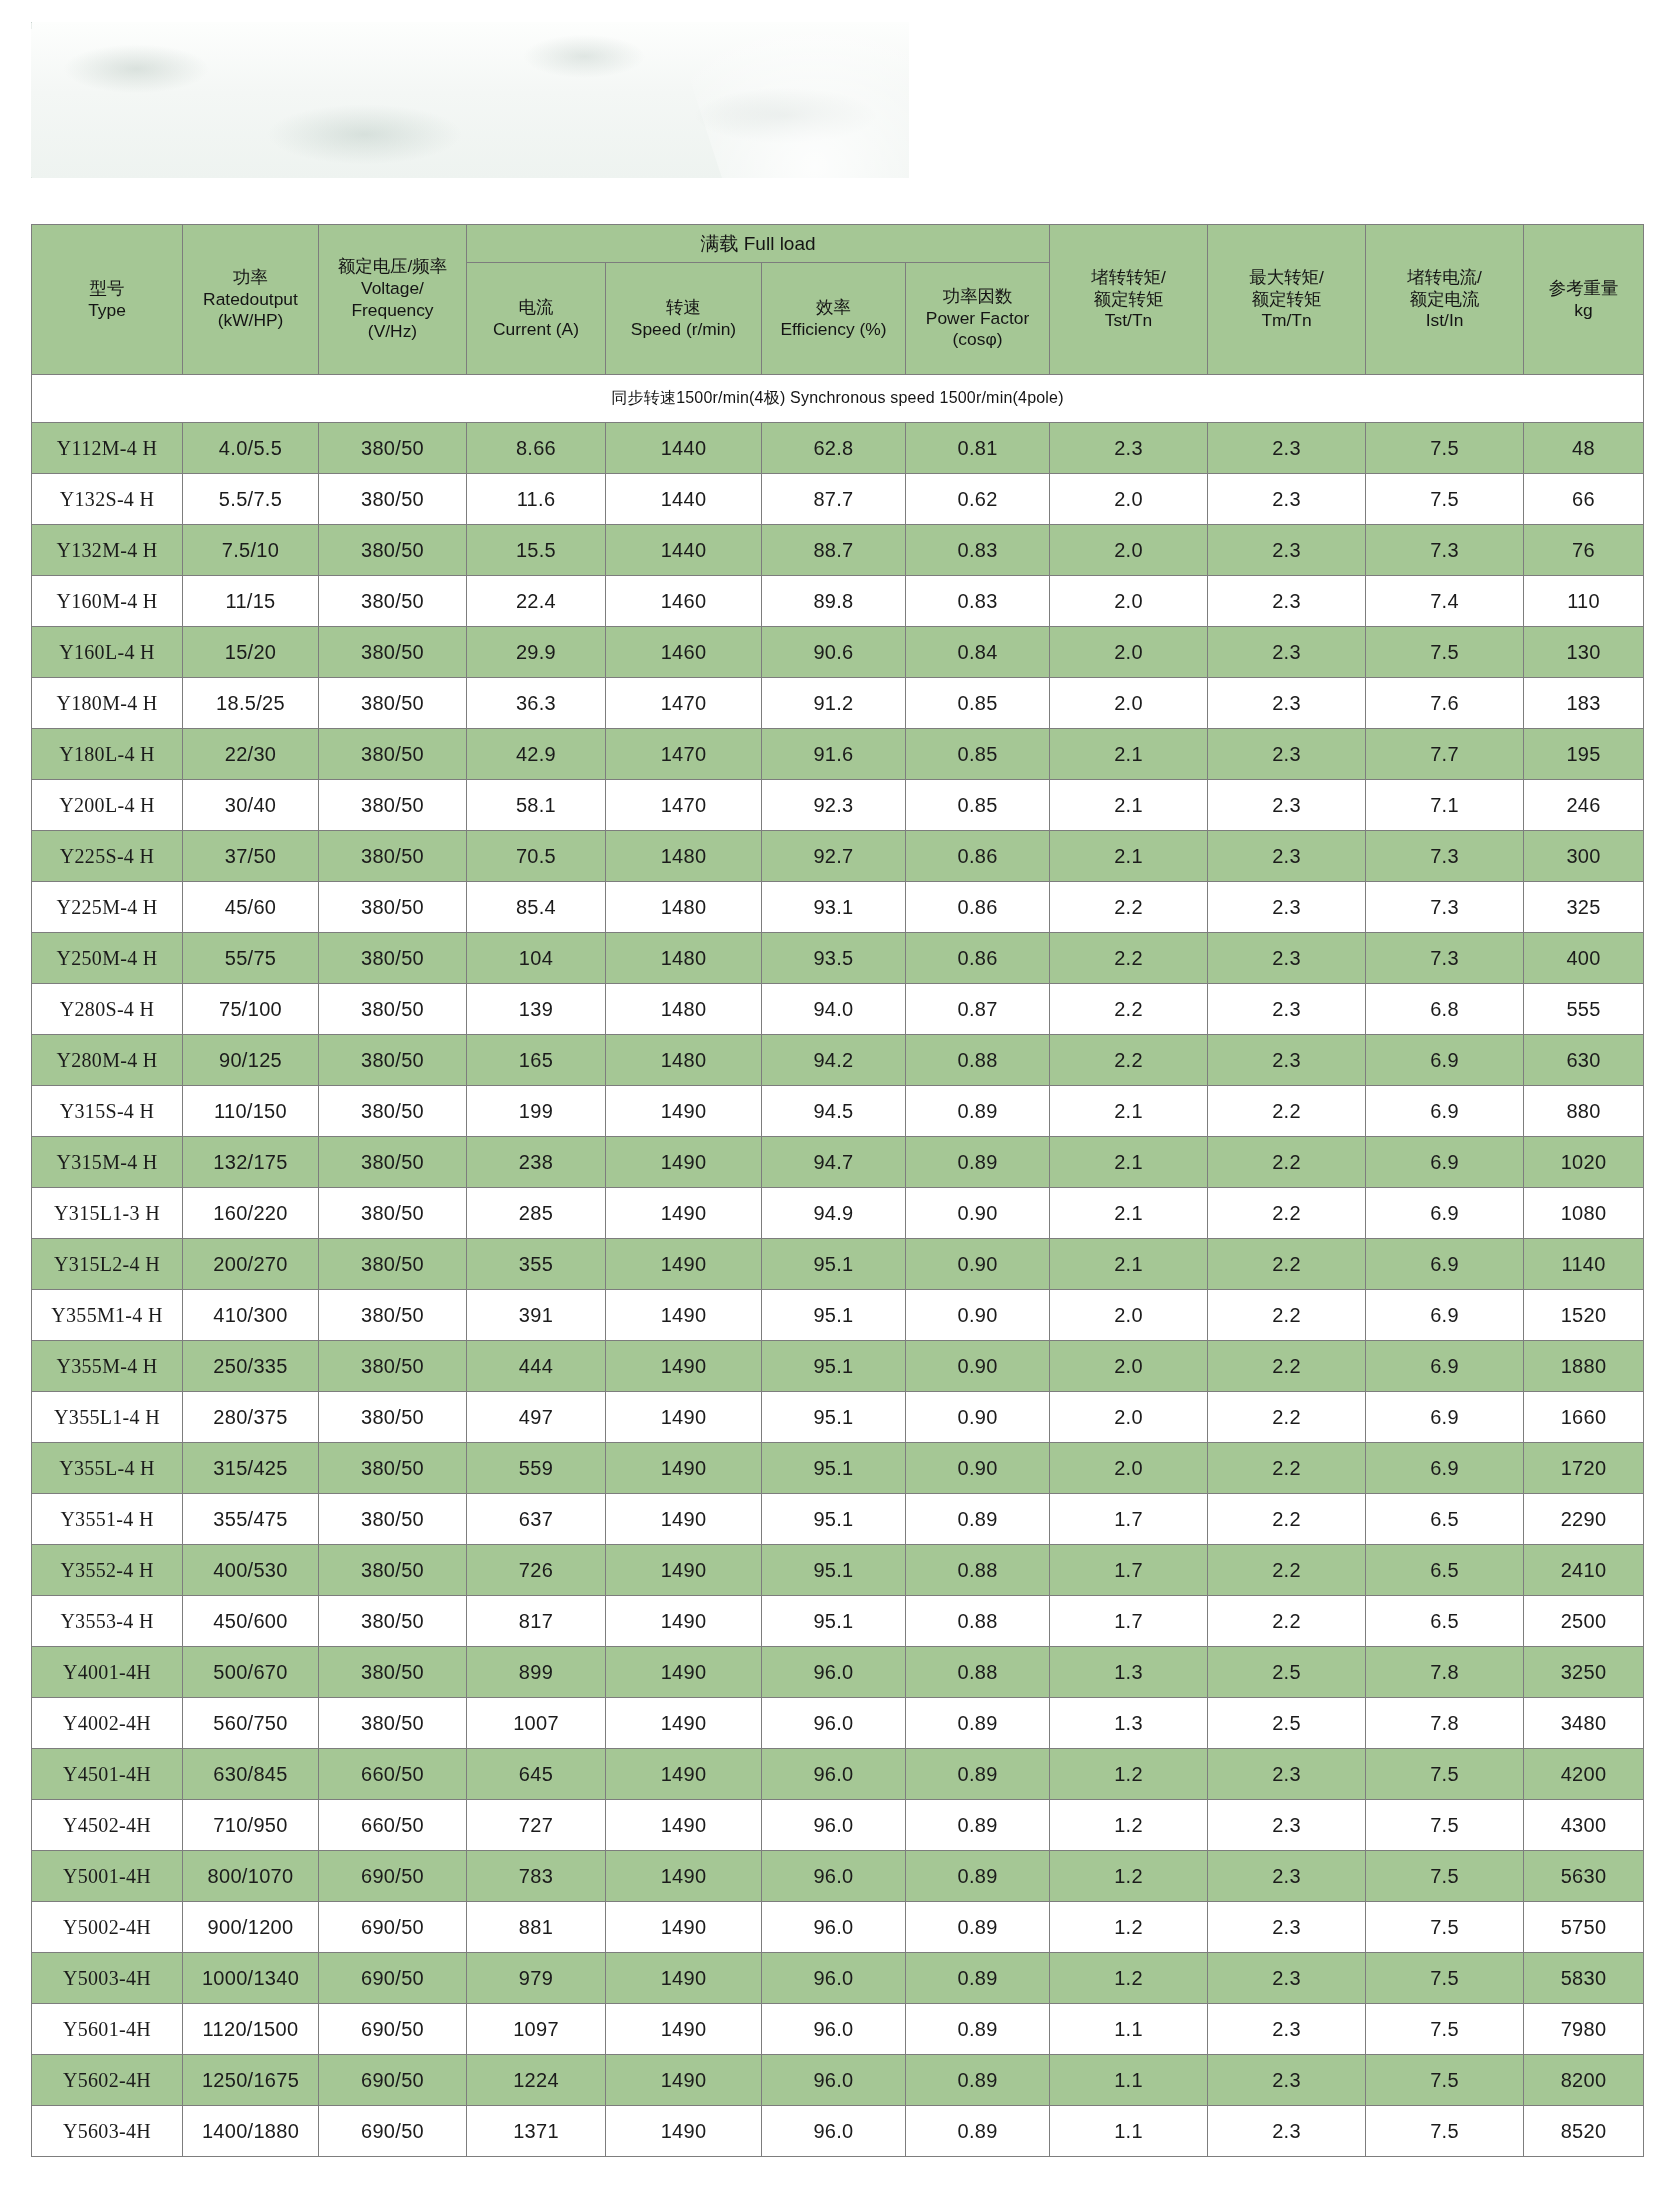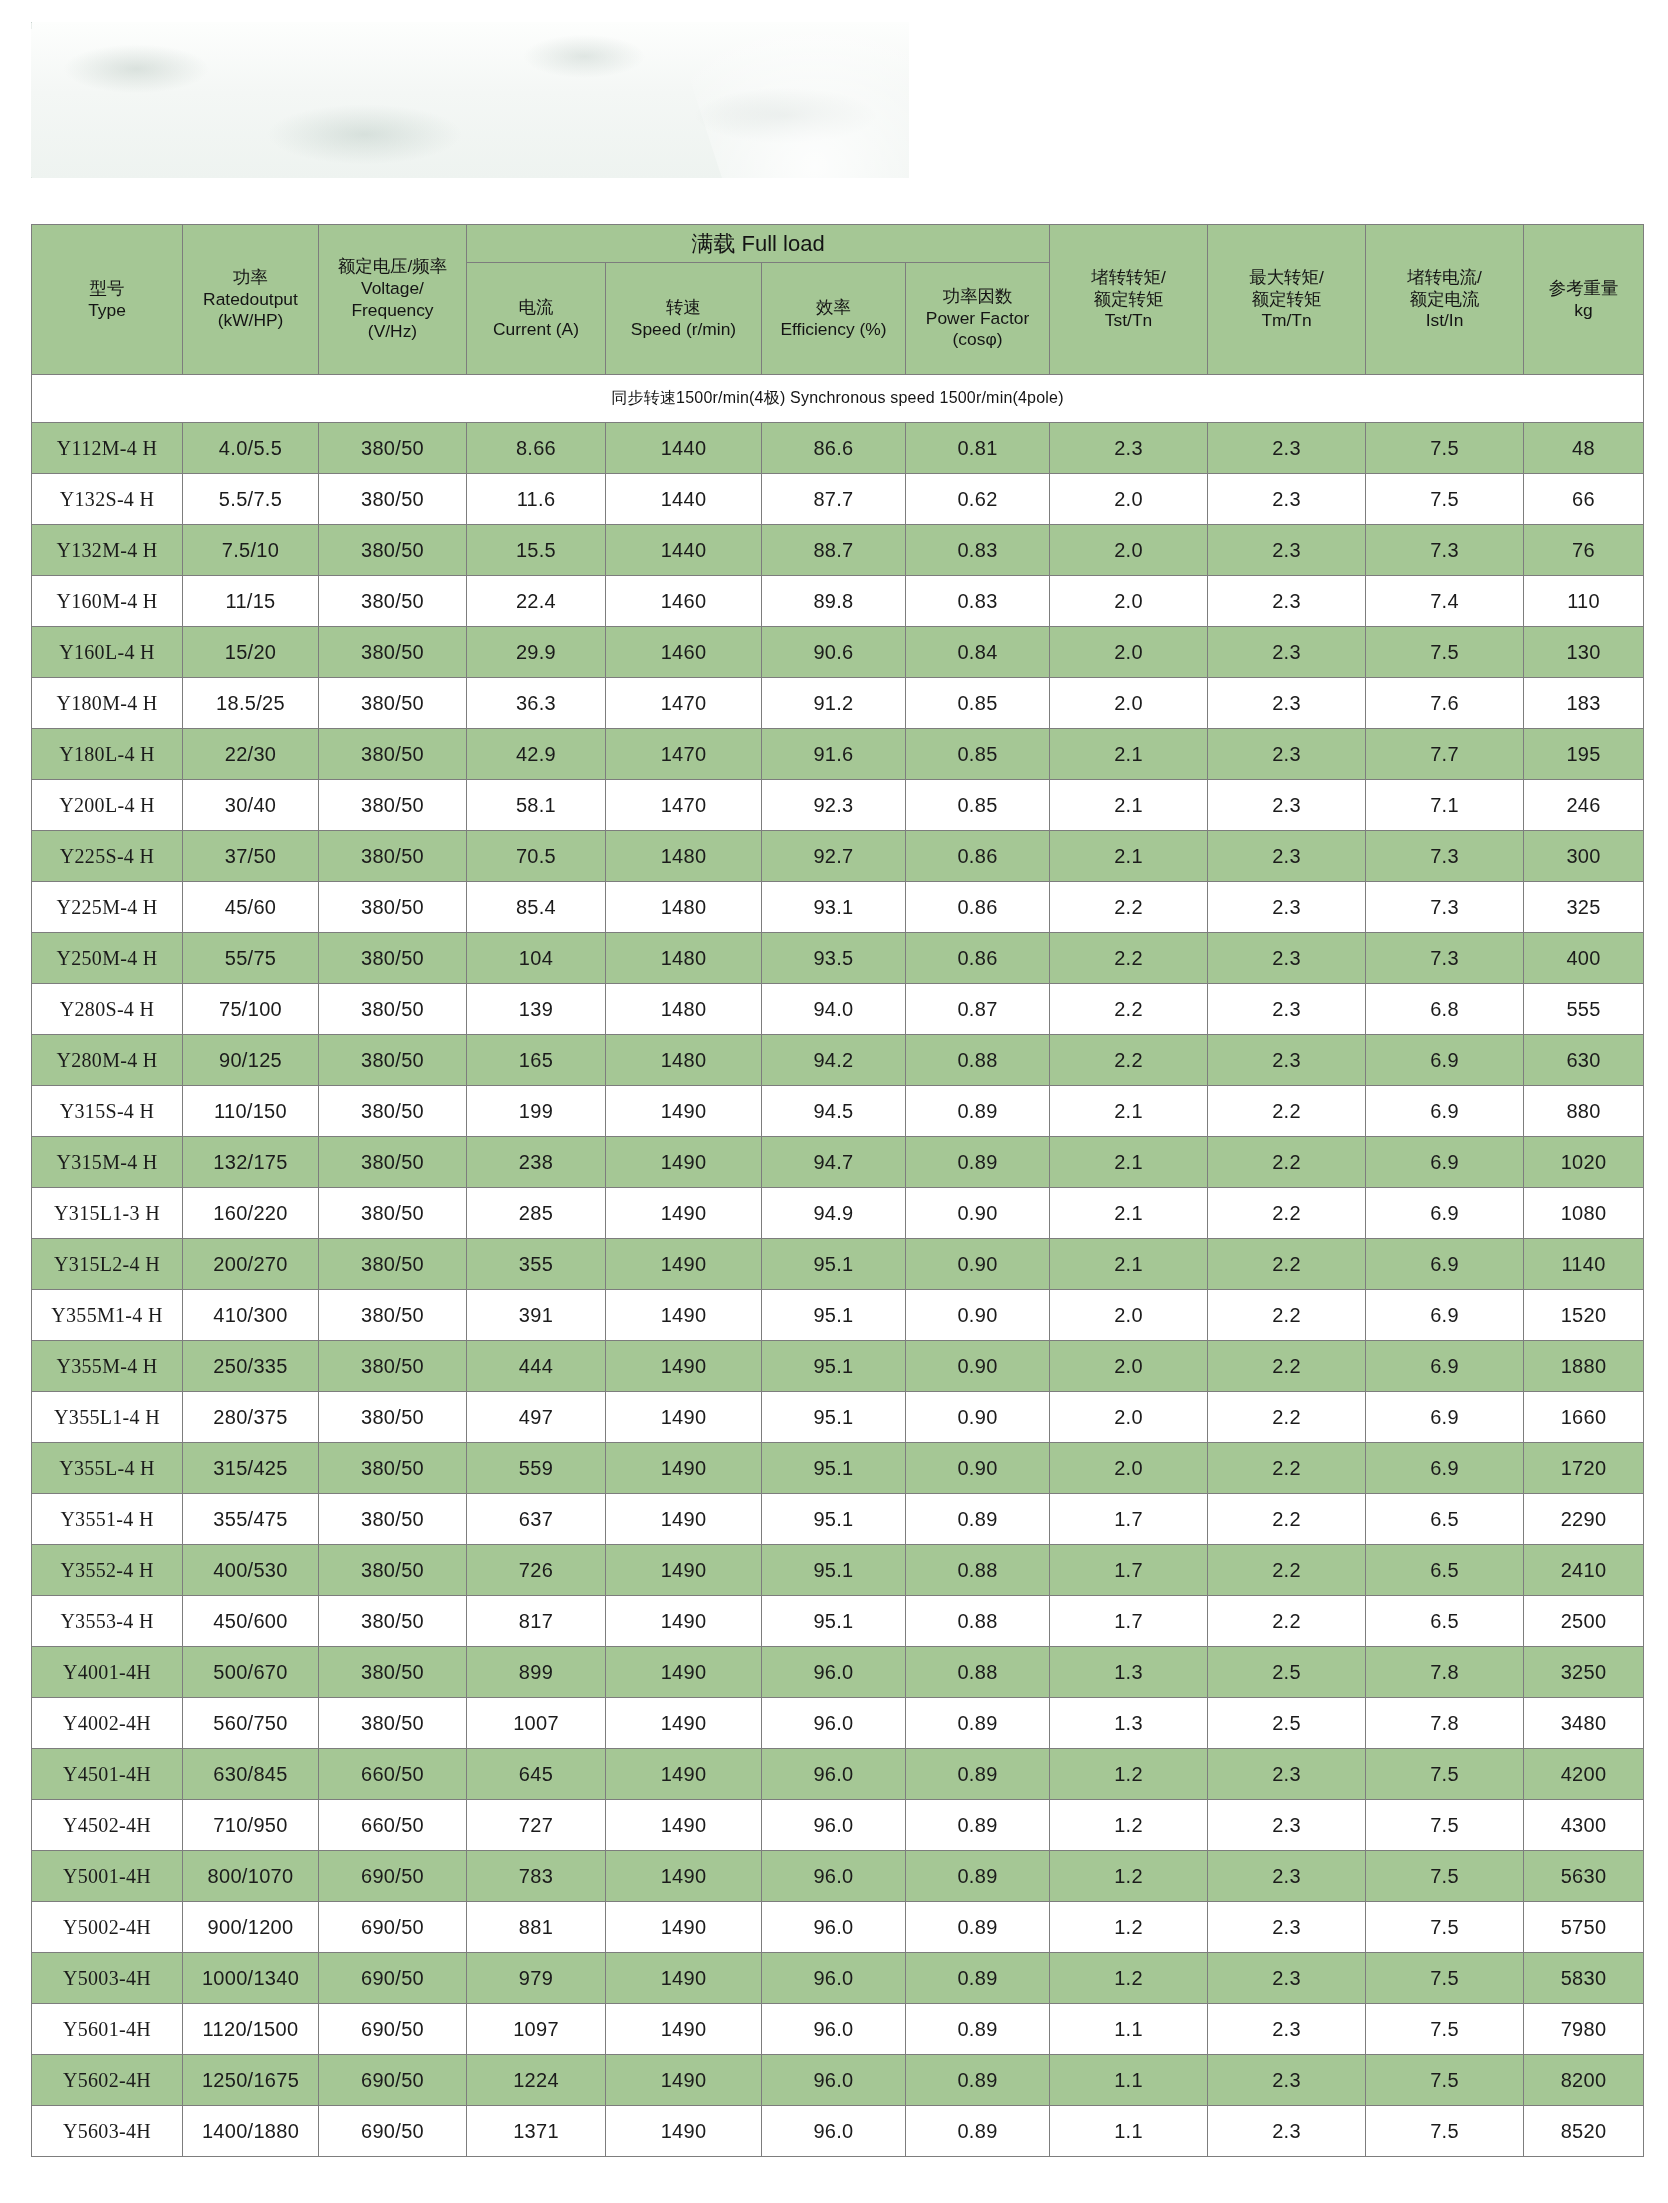--- a/index.html
+++ b/index.html
@@ -49,21 +49,21 @@
   table.spec th,table.spec td{
     border:0.9px solid #7d7d7d;
     text-align:center;vertical-align:middle;
     padding:0 1.7px;font-weight:400;
   }
   thead th{
     background:#a5c795;color:#141414;line-height:1.26;
     font-size:18px;
   }
   .hd-tall{height:148px;}
-  .hd-group{height:37px;font-size:22px;}
+  .hd-group{height:37px;font-size:19px;}
   .hd-sub{height:111px;}
   .sec-row td{
     background:#ffffff;height:47px;font-size:16px;color:#141414;
     letter-spacing:0.2px;
   }
   tbody tr.d td{height:50px;font-size:20px;background:#ffffff;letter-spacing:0.3px;}
   tbody tr.d.alt td{background:#a5c795;}
   td.type{font-size:20px;letter-spacing:0.2px;font-family:Liberation Serif, serif;}
   .cn{font-size:17.4px;}
   .en{font-size:17.4px;}
@@ -154,21 +154,21 @@
       <tbody>
         <tr class="sec-row">
           <td colspan="11">同步转速1500r/min(4极) Synchronous speed 1500r/min(4pole)</td>
         </tr>
       <tr class="d alt">
             <td class="type">Y112M-4 H</td>
             <td>4.0/5.5</td>
             <td>380/50</td>
             <td>8.66</td>
             <td>1440</td>
-            <td>86.6</td>
+            <td>62.8</td>
             <td>0.81</td>
             <td>2.3</td>
             <td>2.3</td>
             <td>7.5</td>
             <td>48</td>
           </tr>
           <tr class="d">
             <td class="type">Y132S-4 H</td>
             <td>5.5/7.5</td>
             <td>380/50</td>

